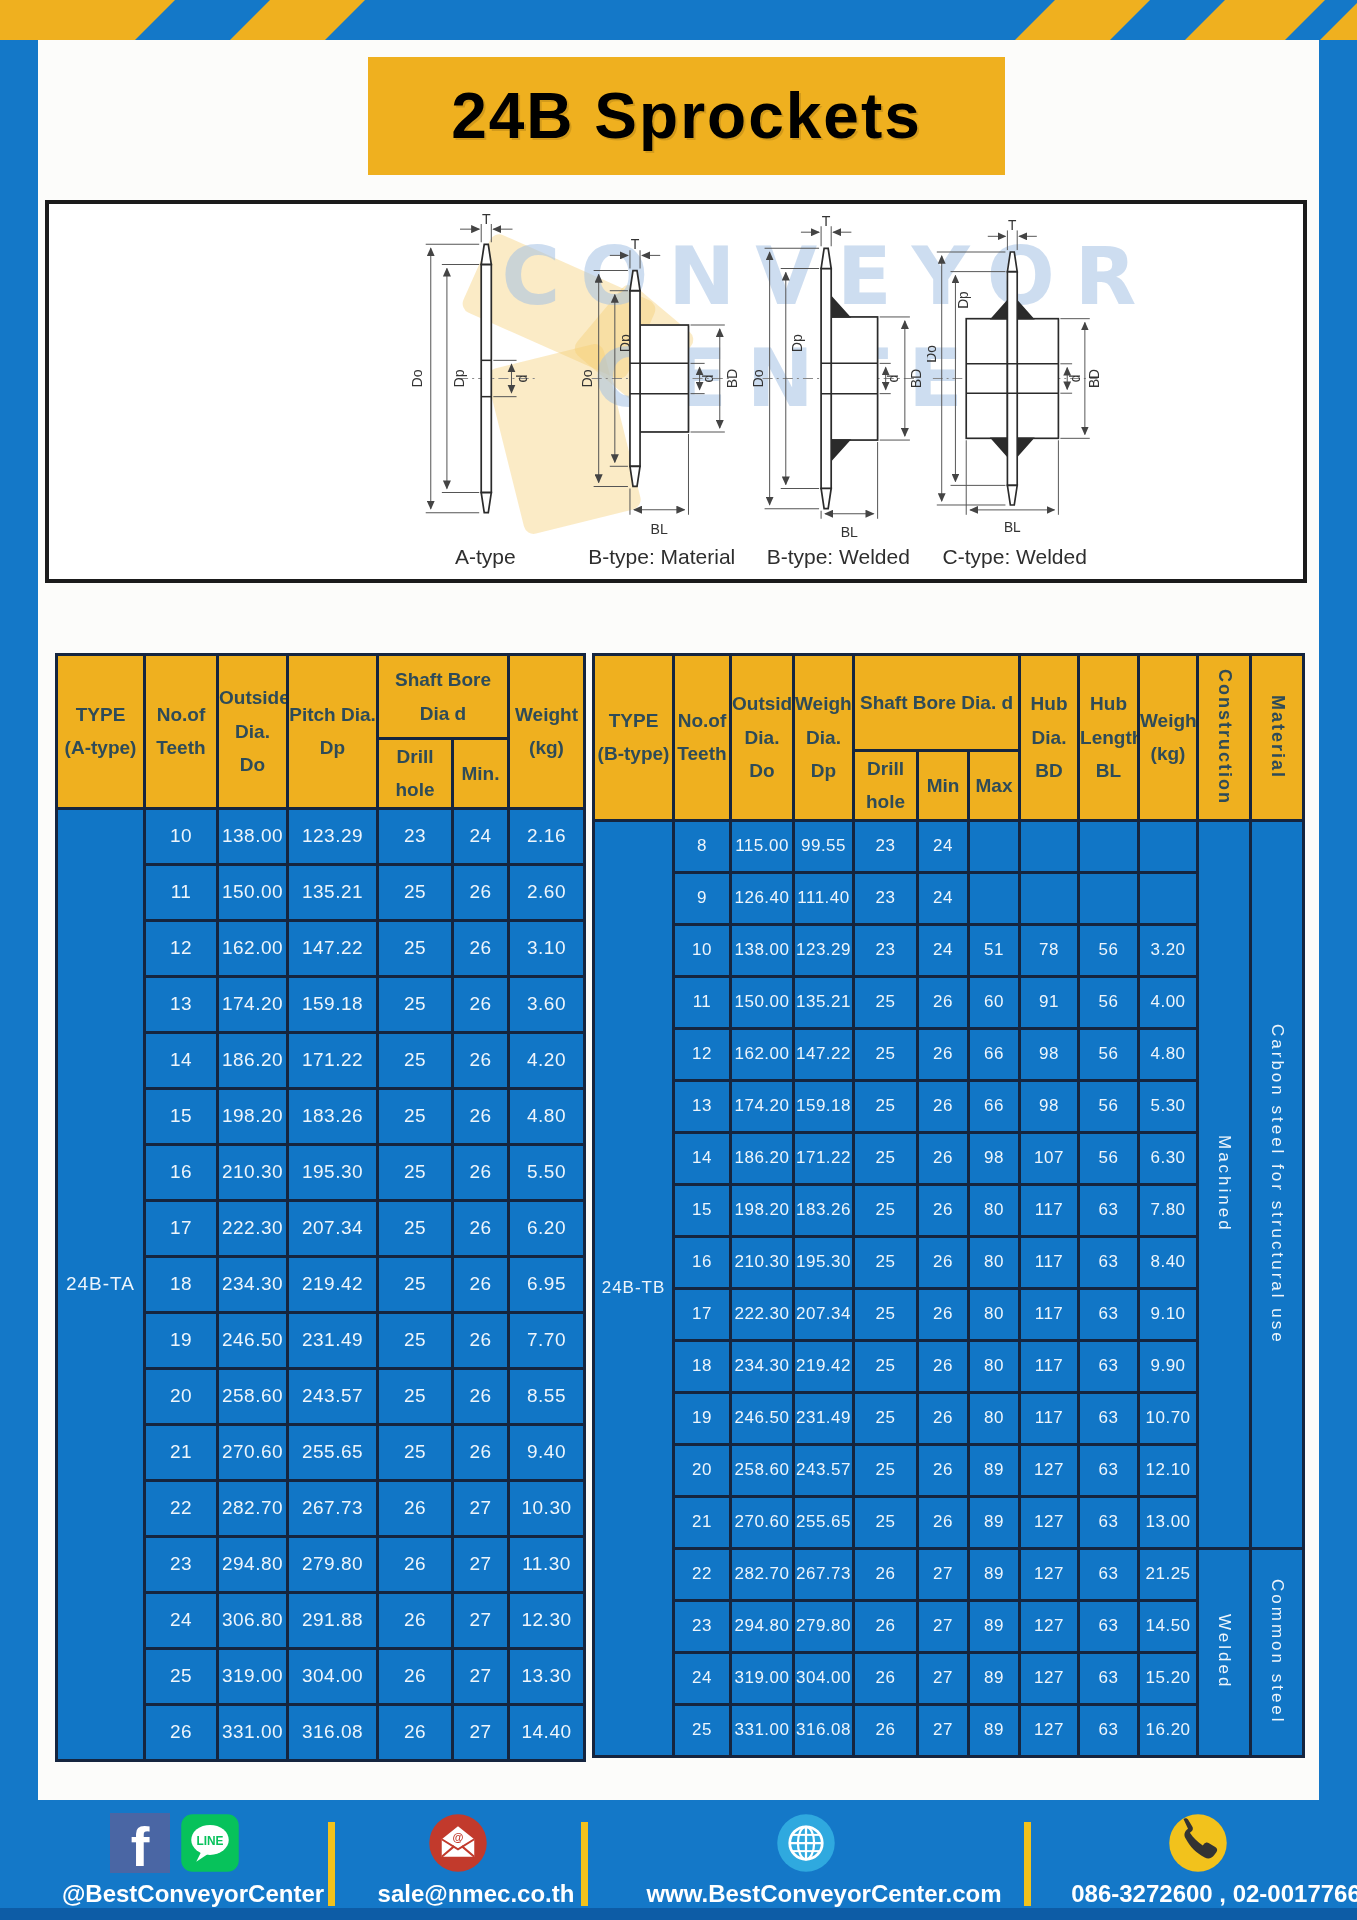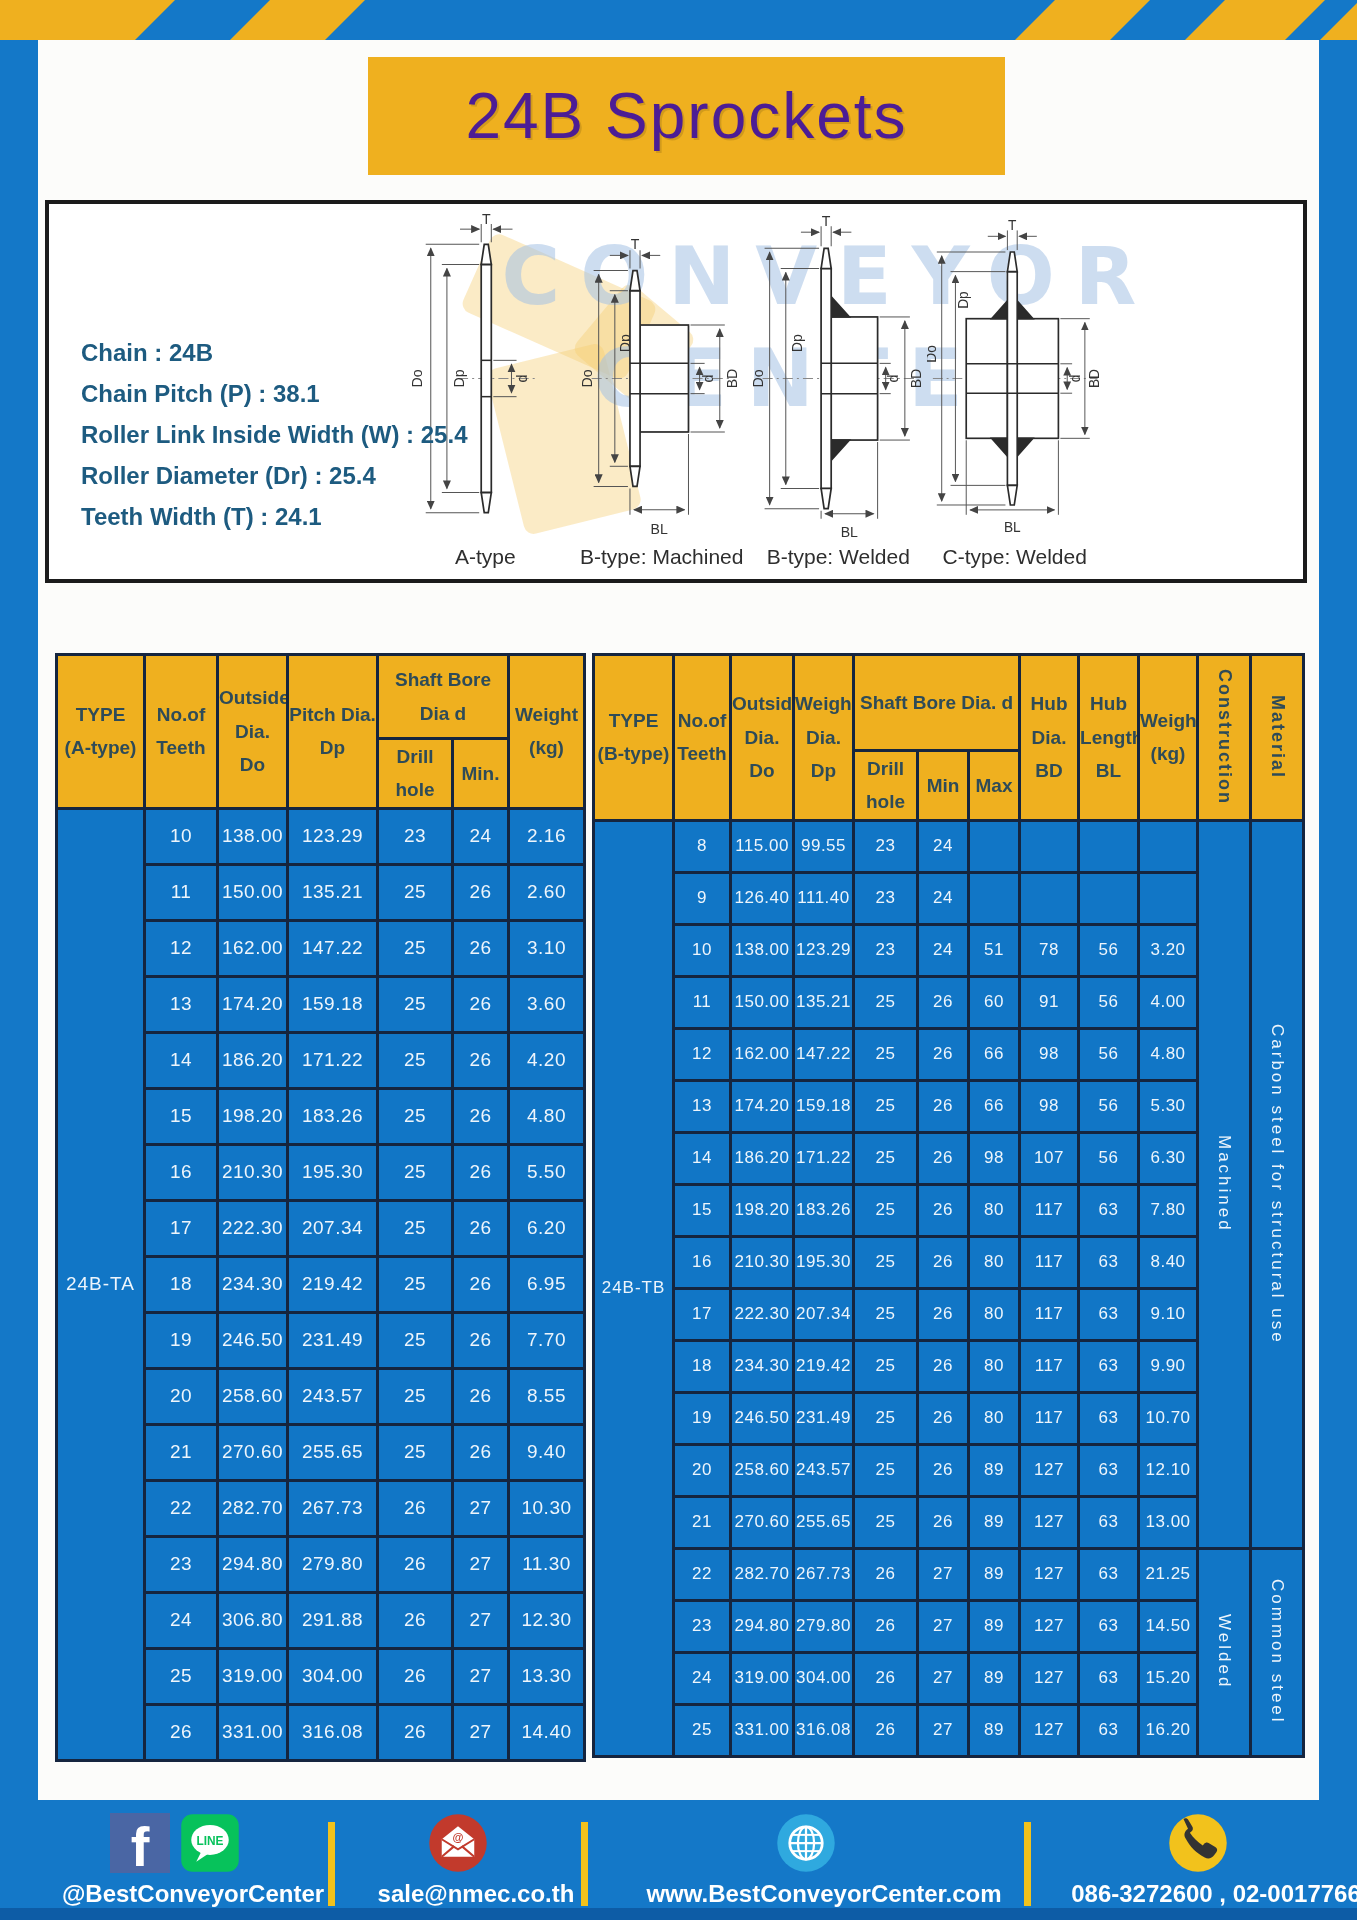--- a/index.html
+++ b/index.html
@@ -13,21 +13,21 @@
   .s1{left:-60px;width:215px;}
   .s2{left:250px;width:95px;}
   .s3{left:1035px;width:95px;}
   .s4{left:1205px;width:100px;}
   .s5{left:1340px;width:130px;}
   
   .content{position:absolute;left:38px;top:40px;width:1281px;height:1760px;background:#FCFCFA;}
   
   .banner{position:absolute;left:330px;top:17px;width:637px;height:118px;background:#EFB01F;
           display:flex;align-items:center;justify-content:center;}
-  .title{font-size:64px;font-weight:normal;color:#4c1d95;letter-spacing:2px;text-shadow:2px 2px 0 rgba(0,0,0,0.12);text-align:center;}
+  .title{font-size:64px;font-weight:bold;color:#000000;letter-spacing:2px;text-shadow:2px 2px 0 rgba(0,0,0,0.12);text-align:center;}
   
   .diagram-box{position:absolute;left:7px;top:160px;width:1262px;height:383px;border:4px solid #1b1b1b;
                background:#fff;box-sizing:border-box;overflow:hidden;}
   .specs{position:absolute;left:32px;top:128px;z-index:2;}
   .spec-line{font-size:24px;font-weight:bold;color:#1D5B80;line-height:41px;white-space:nowrap;}
   .watermark{position:absolute;left:380px;top:22px;width:800px;text-align:center;z-index:0;}
   .wm-line{font-size:80px;font-weight:bold;color:rgba(164,193,228,0.55);letter-spacing:20px;line-height:102px;
            font-family:"DejaVu Sans",sans-serif;}
   .blob{position:absolute;background:rgba(245,204,112,0.40);z-index:0;border-radius:10px;}
   .b1{left:420px;top:60px;width:180px;height:85px;transform:rotate(24deg);}
@@ -98,27 +98,20 @@
 
   <div class="diagram-box">
     <div class="blob b1"></div>
     <div class="blob b2"></div>
     <div class="blob b3"></div>
     <div class="watermark">
       <div class="wm-line">CONVEYOR</div>
       <div class="wm-line">CENTER</div>
     </div>
 
-    <div class="specs">
-      <div class="spec-line">Chain  :  24B</div>
-      <div class="spec-line">Chain Pitch (P)  :  38.1</div>
-      <div class="spec-line">Roller Link Inside Width (W)  :  25.4</div>
-      <div class="spec-line">Roller Diameter (Dr)  :  25.4</div>
-      <div class="spec-line">Teeth Width (T)  :  24.1</div>
-    </div>
 
     <div class="diagrams">
 
       <div class="diag">
         <svg viewBox="0 0 150 330">
           <g class="dim">
             <line class="cl" x1="48" y1="165" x2="126" y2="165"></line>
             <line x1="69" y1="32" x2="16" y2="32"></line>
               <line x1="69" y1="298" x2="16" y2="298"></line>
             <line x1="21" y1="36" x2="21" y2="294" marker-start="url(#arr)" marker-end="url(#arr)"></line>
@@ -180,21 +173,21 @@
           </g>
           <g class="part">
             <rect x="58" y="112" width="48" height="106"></rect>
             <rect x="48" y="78" width="10" height="174"></rect>
             <polygon points="48,78 51,58 55,58 58,78"></polygon>
             <polygon points="48,252 51,272 55,272 58,252"></polygon>
             <line x1="48" y1="150" x2="106" y2="150"></line>
             <line x1="48" y1="180" x2="106" y2="180"></line>
           </g>
         </svg>
-        <div class="diag-caption">B-type: Machined</div>
+        <div class="diag-caption">B-type: Material</div>
       </div>
 
       <div class="diag">
         <svg viewBox="0 0 170 330">
           <g class="dim">
             <line class="cl" x1="10" y1="165" x2="162" y2="165"></line>
             <line x1="66" y1="36" x2="12" y2="36"></line>
               <line x1="66" y1="294" x2="12" y2="294"></line>
             <line x1="17" y1="40" x2="17" y2="290" marker-start="url(#arr)" marker-end="url(#arr)"></line>
             <text x="7" y="165" transform="rotate(-90 7 165)">Do</text>

